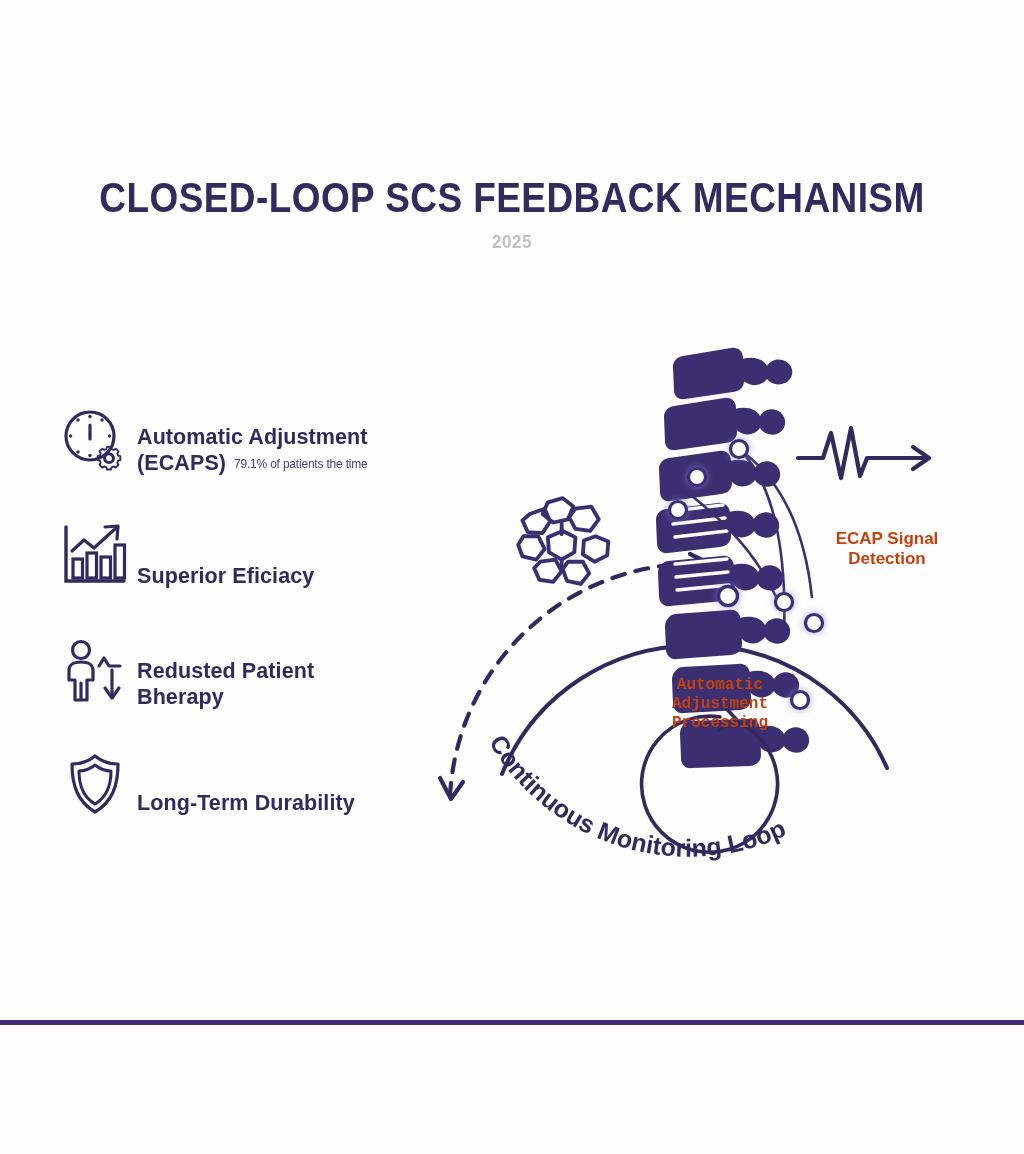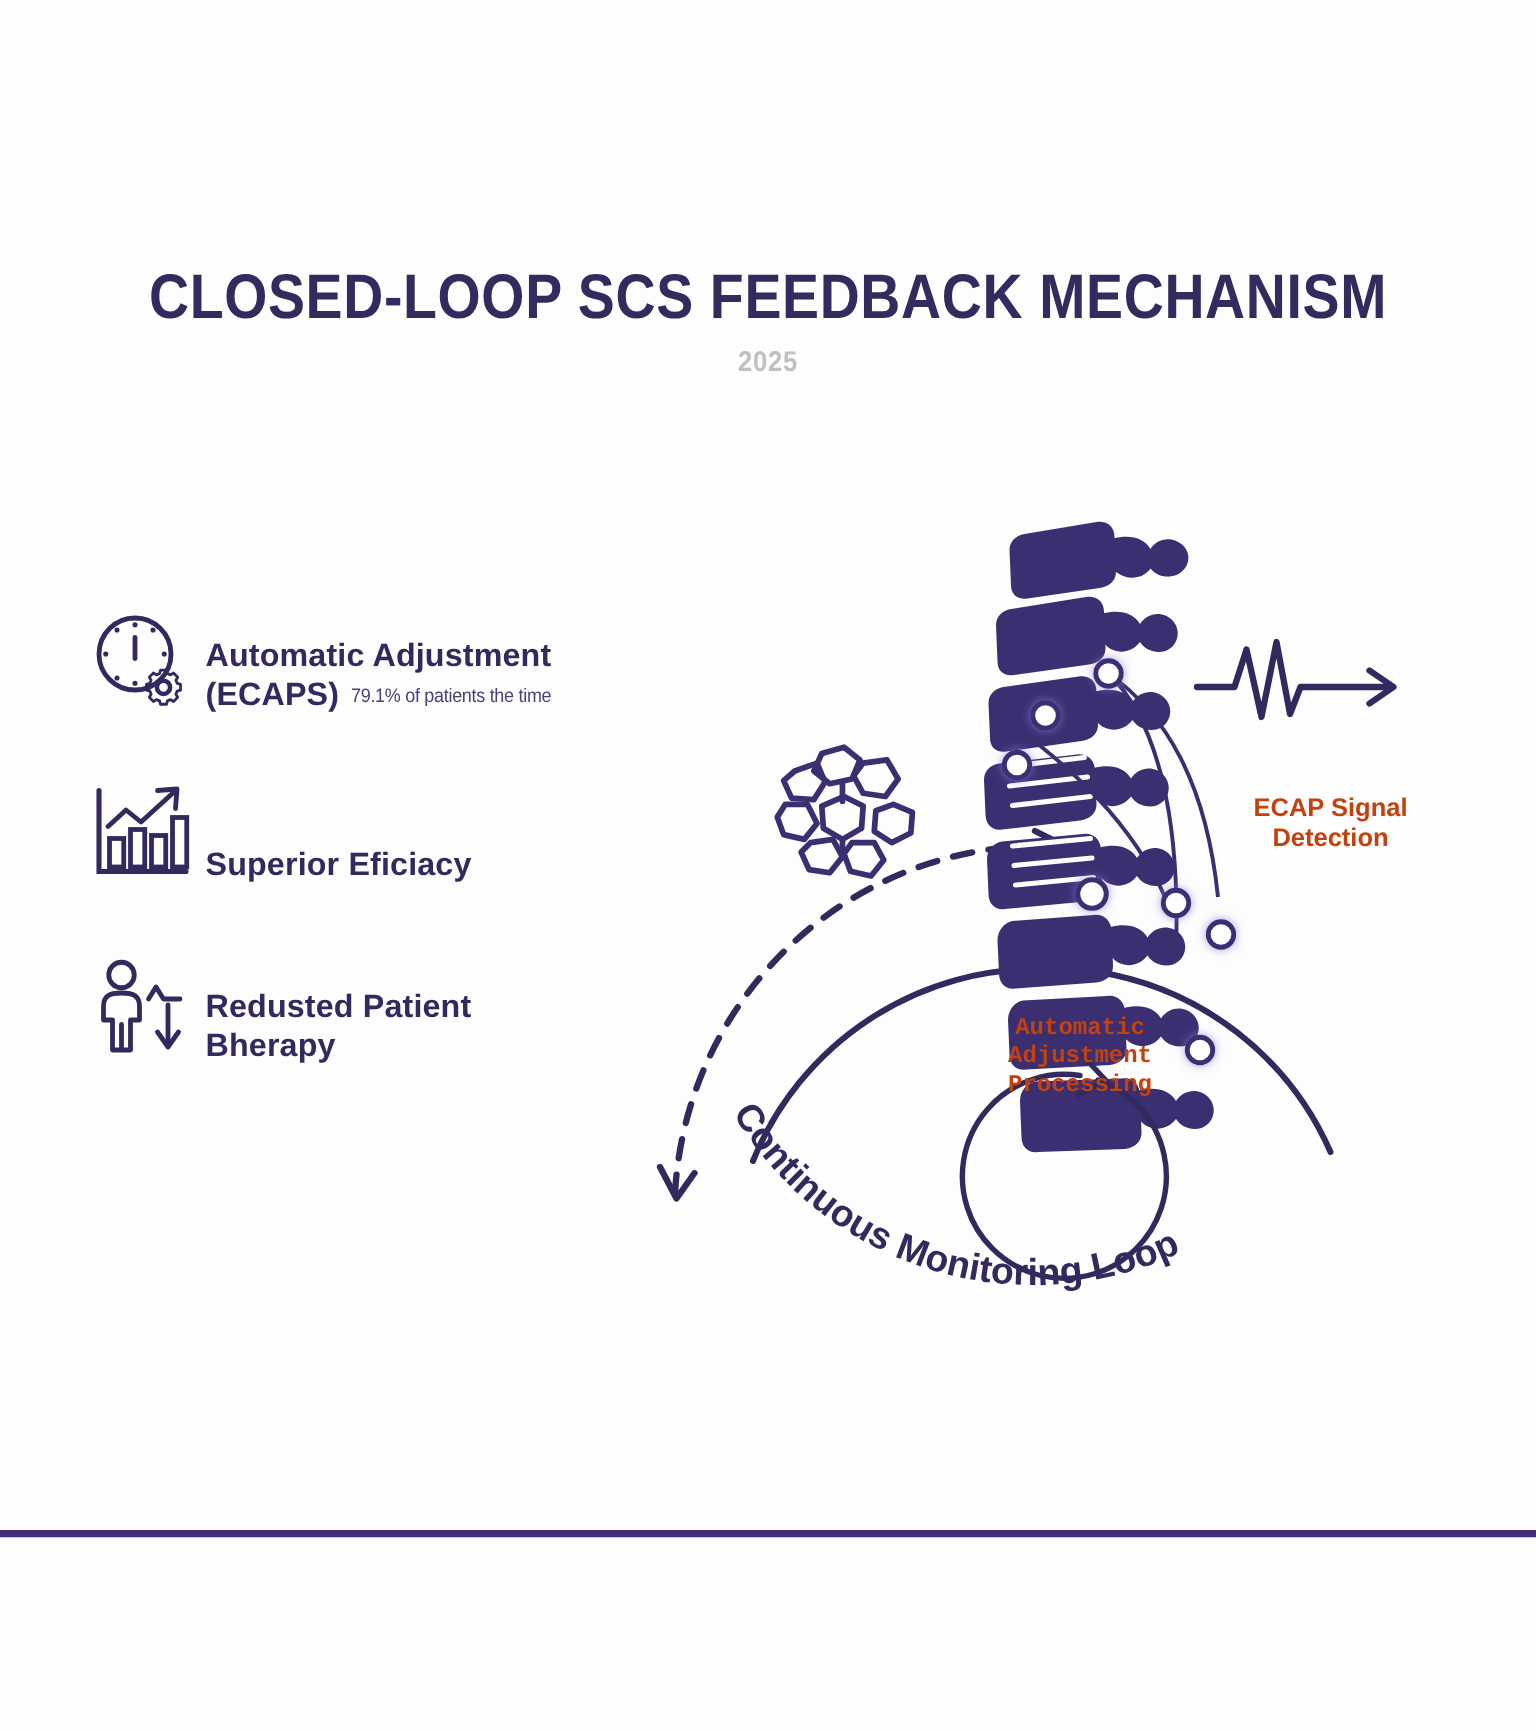--- a/index.html
+++ b/index.html
@@ -206,20 +206,31 @@
         <line x1="52" y1="32" x2="52" y2="58" stroke="#322a5e" stroke-width="3.2" stroke-linecap="round"></line>
         <path d="M 45,50 L 52,60 L 59,50" fill="none" stroke="#322a5e" stroke-width="3.2" stroke-linecap="round" stroke-linejoin="round"></path>
       </svg>
     </div>
     <div class="ftext">
       <div class="ftitle">Redusted Patient</div>
       <div class="ftitle">Bherapy</div>
     </div>
   </div>
 
+  <div class="feature" id="feat3">
+    <div class="ficon">
+      <svg width="62" height="64" viewBox="0 0 62 64">
+        <path d="M 31,4 C 24,10 15,12 8,12 C 8,34 14,50 31,60 C 48,50 54,34 54,12 C 47,12 38,10 31,4 Z" fill="none" stroke="#322a5e" stroke-width="3.2" stroke-linejoin="round"></path>
+        <path d="M 31,13 C 26,17 20,19 15,19 C 15,34 19,45 31,52 C 43,45 47,34 47,19 C 42,19 36,17 31,13 Z" fill="none" stroke="#322a5e" stroke-width="3" stroke-linejoin="round"></path>
+      </svg>
+    </div>
+    <div class="ftext">
+      <div class="ftitle">Long-Term Durability</div>
+    </div>
+  </div>
 
   <div id="diagram">
     <svg width="540" height="570" viewBox="0 0 540 570">
       <defs>
         <filter id="nodeGlow" x="-120%" y="-120%" width="340%" height="340%">
           <feGaussianBlur stdDeviation="3.2" result="b"></feGaussianBlur>
           <feFlood flood-color="#8b7ad6" flood-opacity="0.75"></feFlood>
           <feComposite in2="b" operator="in"></feComposite>
           <feMerge>
             <feMergeNode></feMergeNode>

